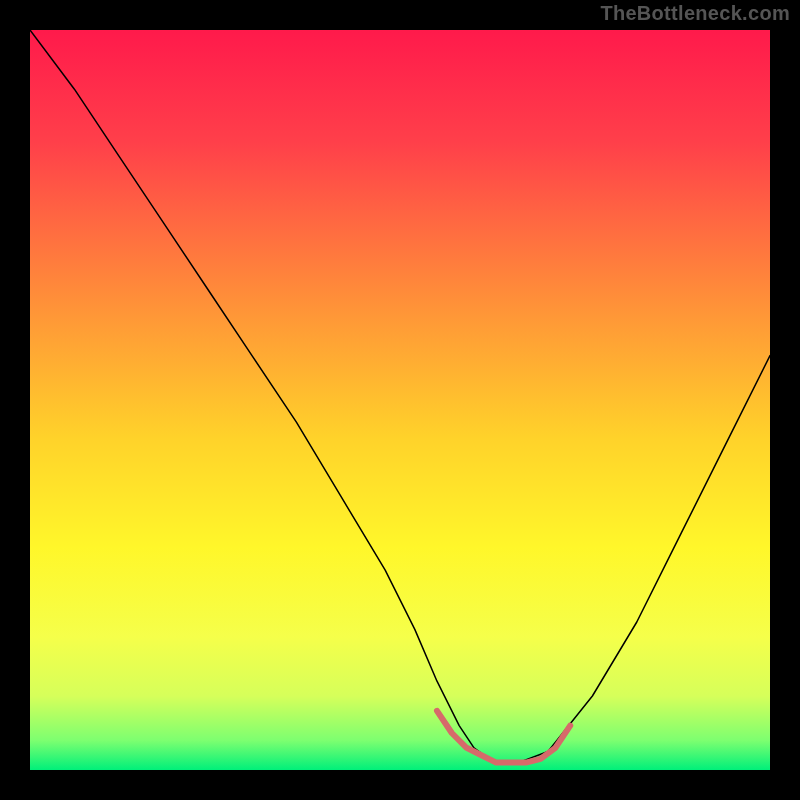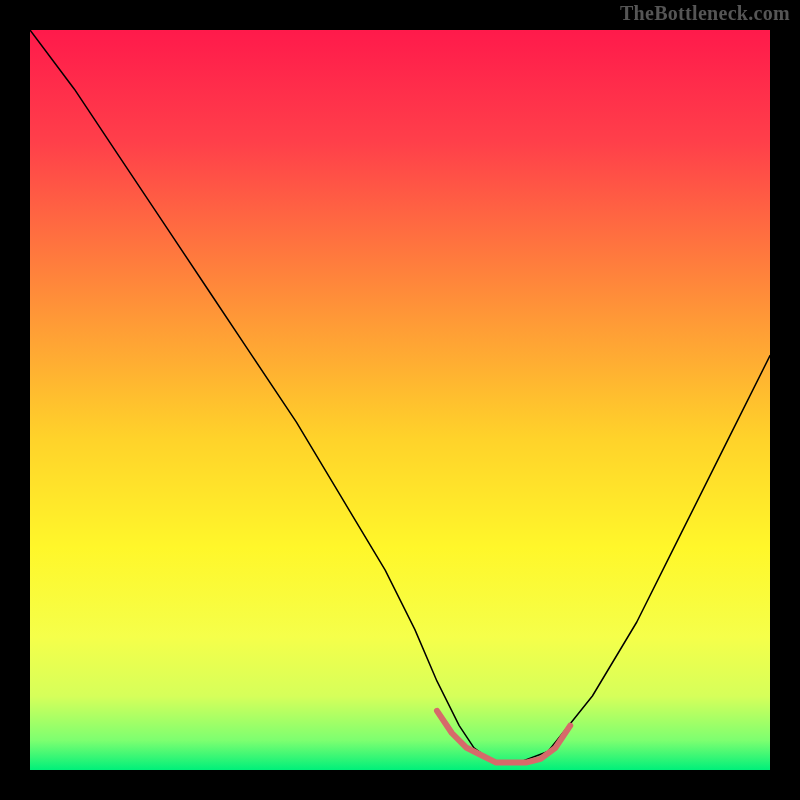--- a/index.html
+++ b/index.html
@@ -19,21 +19,20 @@
   }
   .watermark {
     position: absolute;
     top: 2px;
     right: 10px;
     color: #555;
     font-size: 20px;
     font-weight: 600;
     letter-spacing: 0.3px;
     z-index: 2;
-    font-family: Liberation Serif, serif;
   }
   .plot {
     position: absolute;
     left: 30px;
     top: 30px;
     width: 740px;
     height: 740px;
   }
 </style>
 </head>

